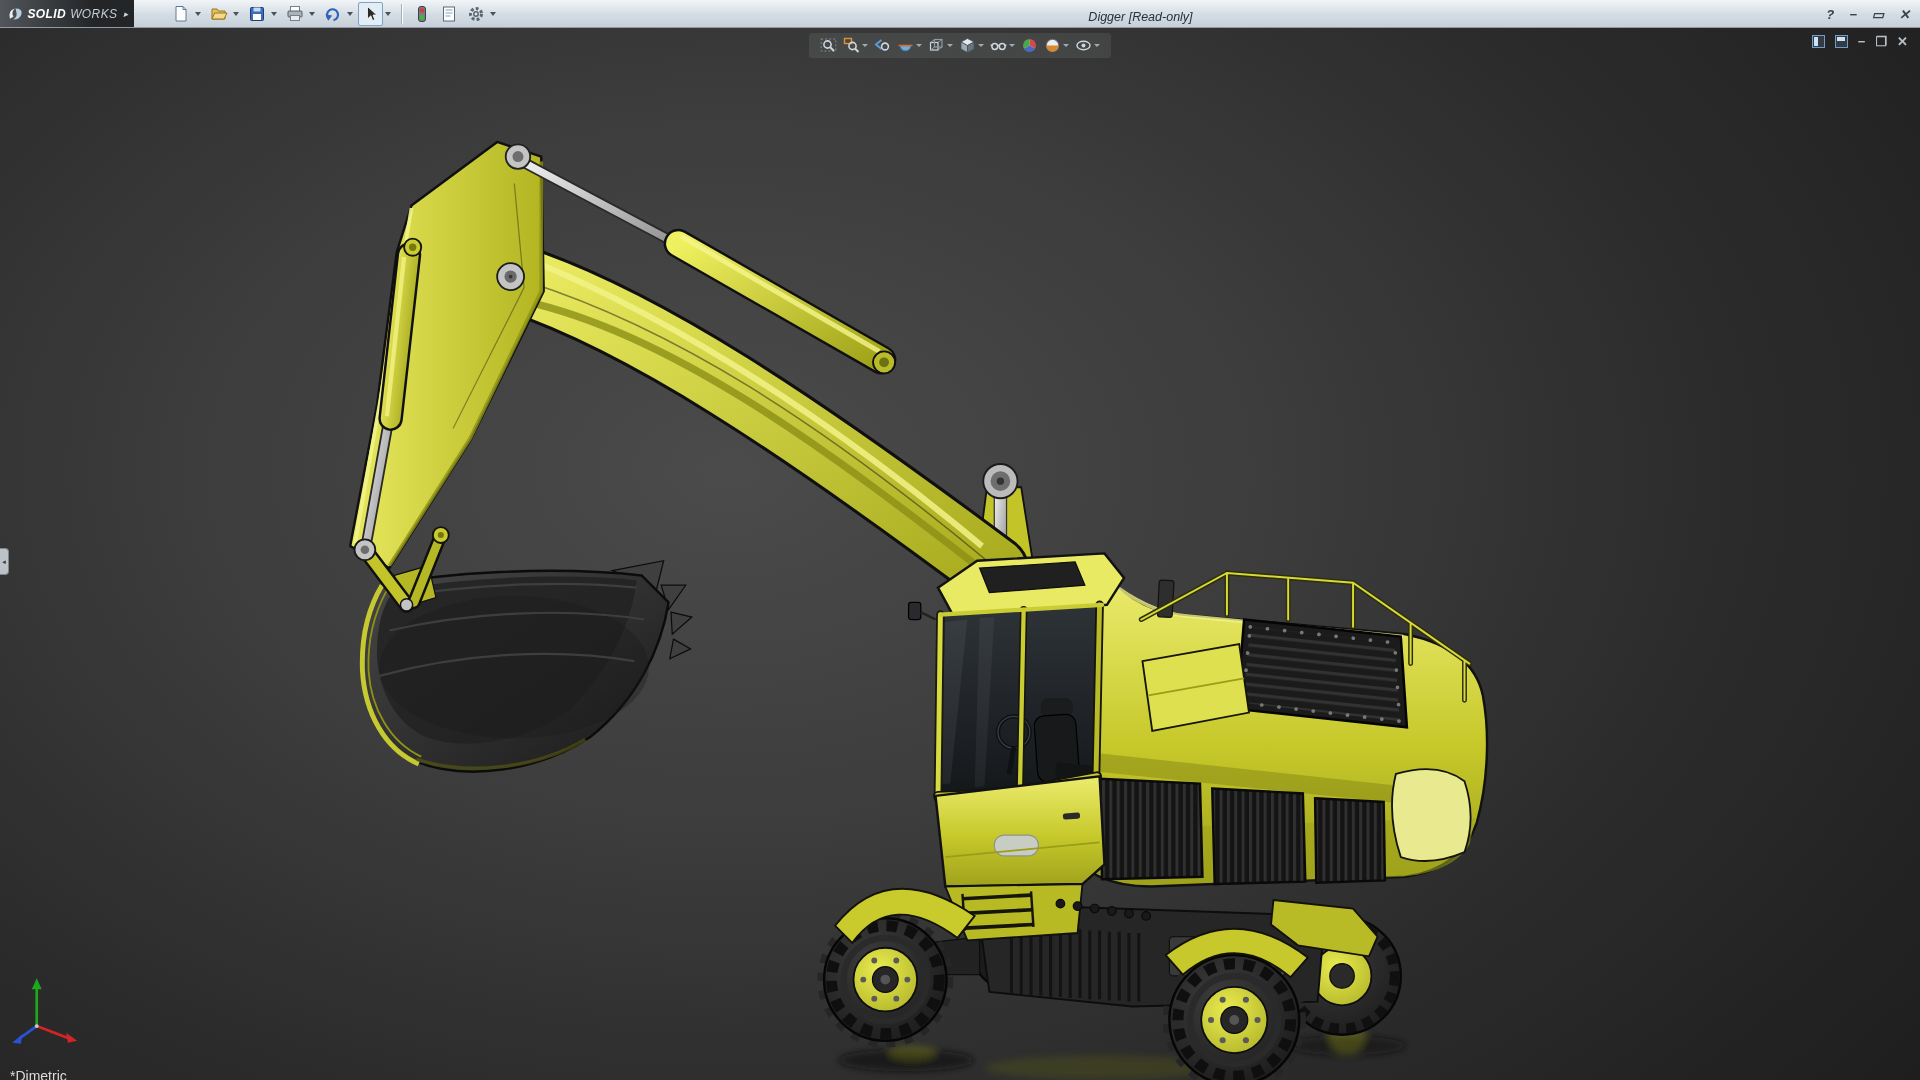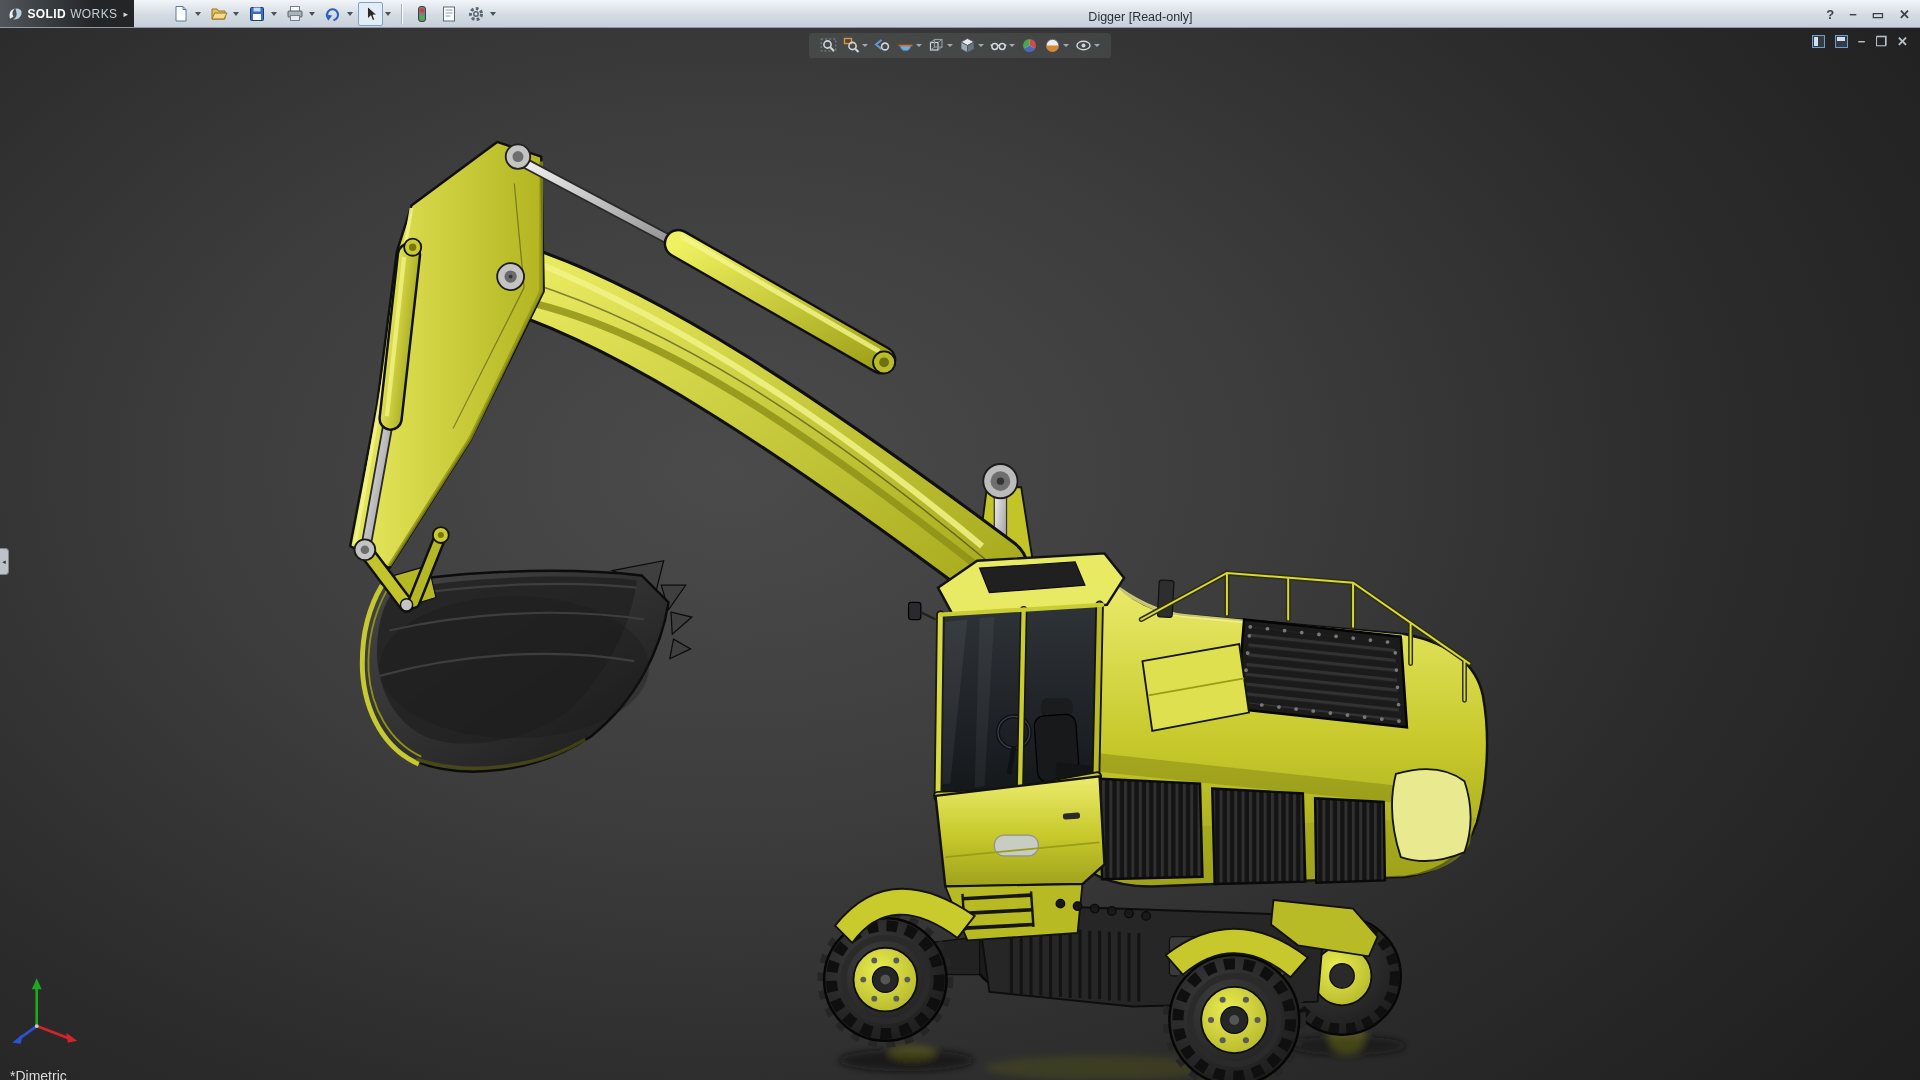--- a/index.html
+++ b/index.html
@@ -3,21 +3,21 @@
 <meta charset="utf-8">
 <style>
   * { margin:0; padding:0; box-sizing:border-box; }
   html,body { width:1920px; height:1080px; overflow:hidden; background:#000;
               font-family:"Liberation Sans", sans-serif; user-select:none; }
   #app { position:relative; width:1920px; height:1080px; }
 
   
   .titlebar { position:absolute; top:0; left:0; width:100%; height:28px;
     background:linear-gradient(#f2f5f8, #d4dce3 55%, #c7d0d9);
-    border-bottom:1px solid #8f9aa4; display:flex; align-items:center; z-index:30; }
+    border-bottom:1px solid #8f9aa4; display:flex; align-items:center; z-index:30;font-style:italic; }
   .logo { height:100%; width:134px; background:linear-gradient(90deg,#52565a,#232527 70%);
     display:flex; align-items:center; padding:0 6px; gap:4px; flex:0 0 auto; }
   .logo .solid { color:#ffffff; font-weight:bold; font-size:12px; letter-spacing:.4px; }
   .logo .works { color:#c3ced7; font-size:12px; letter-spacing:.4px; }
   .logo .flyout { color:#cfd6da; font-size:9px; margin-left:2px; }
   .maintb { display:flex; align-items:center; gap:2px; margin-left:34px; }
   .tbtn { width:25px; height:24px; display:flex; align-items:center; justify-content:center;
     background:transparent; border:1px solid transparent; border-radius:2px; cursor:default; }
   .tbtn.pressed { background:#e2edf6; border-color:#7fa3c4; }
   .caret { width:0; height:0; border-left:3.5px solid transparent; border-right:3.5px solid transparent;

